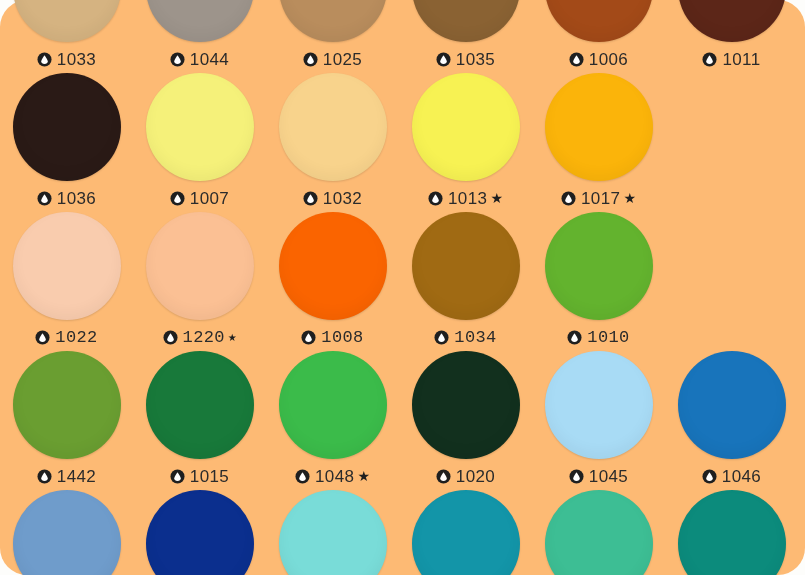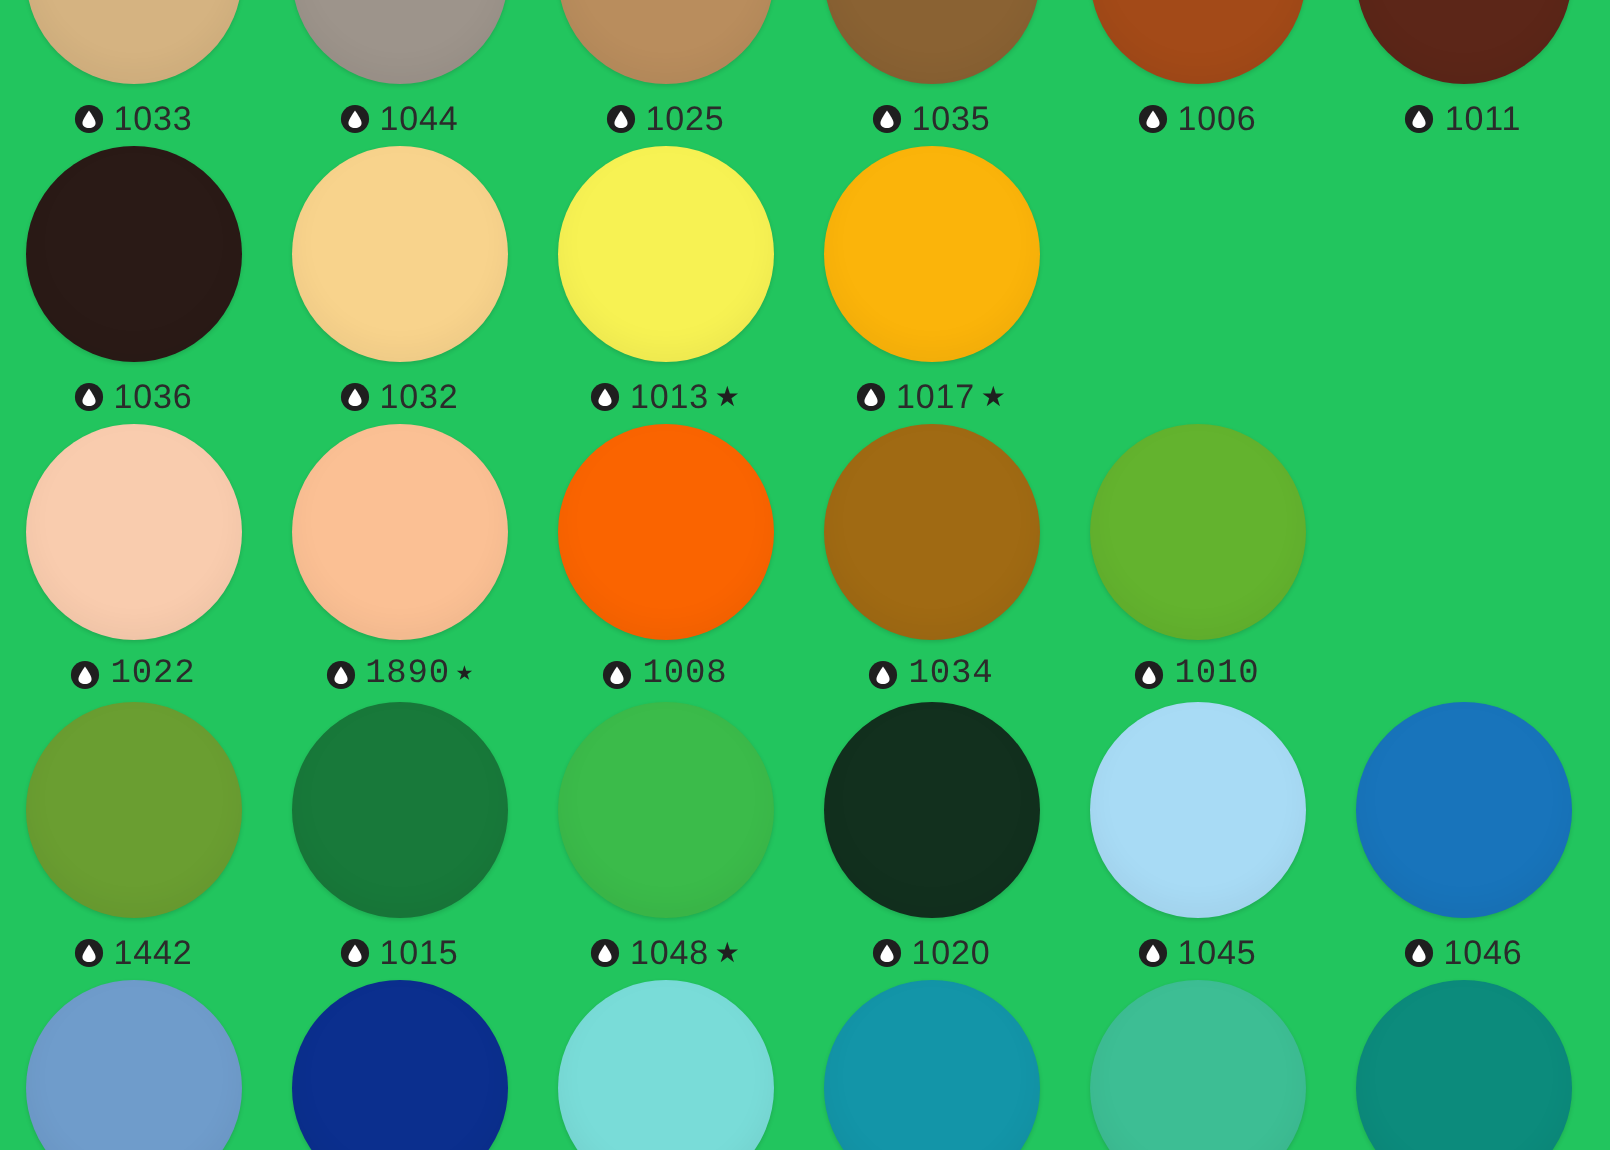--- a/index.html
+++ b/index.html
@@ -7,21 +7,22 @@
   body {
     background:#fdfdfb;
     font-family:"Liberation Sans", sans-serif;
     overflow:hidden;
     position:relative;
   }
   #chart-sheet {
     position:absolute;
     left:0; top:0;
     width:805px; height:575px;
-    background:#22c55e;
+    background:#fdba74;
+    border-radius:27px;
   }
   .swatch-row {
     position:absolute;
     left:0;
     width:805px;
     height:139px;
     display:flex;
   }
   .swatch-cell {
     width:133px;
@@ -142,20 +143,30 @@
         <div class="swatch-disc" style="background: rgb(42, 26, 22);"></div>
         <div class="swatch-caption">
           <svg class="drop-icon" viewBox="0 0 32 32">
             <circle cx="16" cy="16" r="15" fill="#1f1f1f"></circle>
             <path d="M16 7 C16 7 9 16.5 9 20.2 C9 23.6 12.1 25.6 16 25.6 C19.9 25.6 23 23.6 23 20.2 C23 16.5 16 7 16 7 Z" fill="#ffffff"></path>
           </svg>
           <span class="swatch-code">1036</span>
         </div>
       </div>
       <div class="swatch-cell">
+        <div class="swatch-disc" style="background: rgb(245, 241, 122);"></div>
+        <div class="swatch-caption">
+          <svg class="drop-icon" viewBox="0 0 32 32">
+            <circle cx="16" cy="16" r="15" fill="#1f1f1f"></circle>
+            <path d="M16 7 C16 7 9 16.5 9 20.2 C9 23.6 12.1 25.6 16 25.6 C19.9 25.6 23 23.6 23 20.2 C23 16.5 16 7 16 7 Z" fill="#ffffff"></path>
+          </svg>
+          <span class="swatch-code">1007</span>
+        </div>
+      </div>
+      <div class="swatch-cell">
         <div class="swatch-disc" style="background: rgb(248, 211, 140);"></div>
         <div class="swatch-caption">
           <svg class="drop-icon" viewBox="0 0 32 32">
             <circle cx="16" cy="16" r="15" fill="#1f1f1f"></circle>
             <path d="M16 7 C16 7 9 16.5 9 20.2 C9 23.6 12.1 25.6 16 25.6 C19.9 25.6 23 23.6 23 20.2 C23 16.5 16 7 16 7 Z" fill="#ffffff"></path>
           </svg>
           <span class="swatch-code">1032</span>
         </div>
       </div>
       <div class="swatch-cell">
@@ -192,21 +203,21 @@
           <span class="swatch-code">1022</span>
         </div>
       </div>
       <div class="swatch-cell">
         <div class="swatch-disc" style="background: rgb(251, 192, 148);"></div>
         <div class="swatch-caption">
           <svg class="drop-icon" viewBox="0 0 32 32">
             <circle cx="16" cy="16" r="15" fill="#1f1f1f"></circle>
             <path d="M16 7 C16 7 9 16.5 9 20.2 C9 23.6 12.1 25.6 16 25.6 C19.9 25.6 23 23.6 23 20.2 C23 16.5 16 7 16 7 Z" fill="#ffffff"></path>
           </svg>
-          <span class="swatch-code">1890</span>
+          <span class="swatch-code">1220</span>
           <span class="swatch-star">★</span>
         </div>
       </div>
       <div class="swatch-cell">
         <div class="swatch-disc" style="background: rgb(250, 100, 0);"></div>
         <div class="swatch-caption">
           <svg class="drop-icon" viewBox="0 0 32 32">
             <circle cx="16" cy="16" r="15" fill="#1f1f1f"></circle>
             <path d="M16 7 C16 7 9 16.5 9 20.2 C9 23.6 12.1 25.6 16 25.6 C19.9 25.6 23 23.6 23 20.2 C23 16.5 16 7 16 7 Z" fill="#ffffff"></path>
           </svg>

